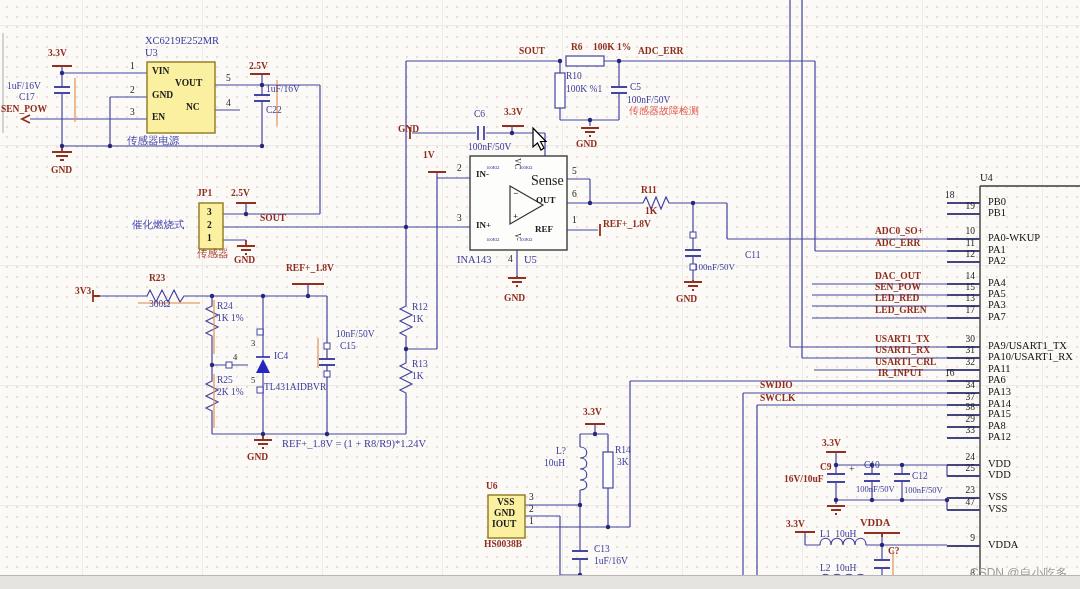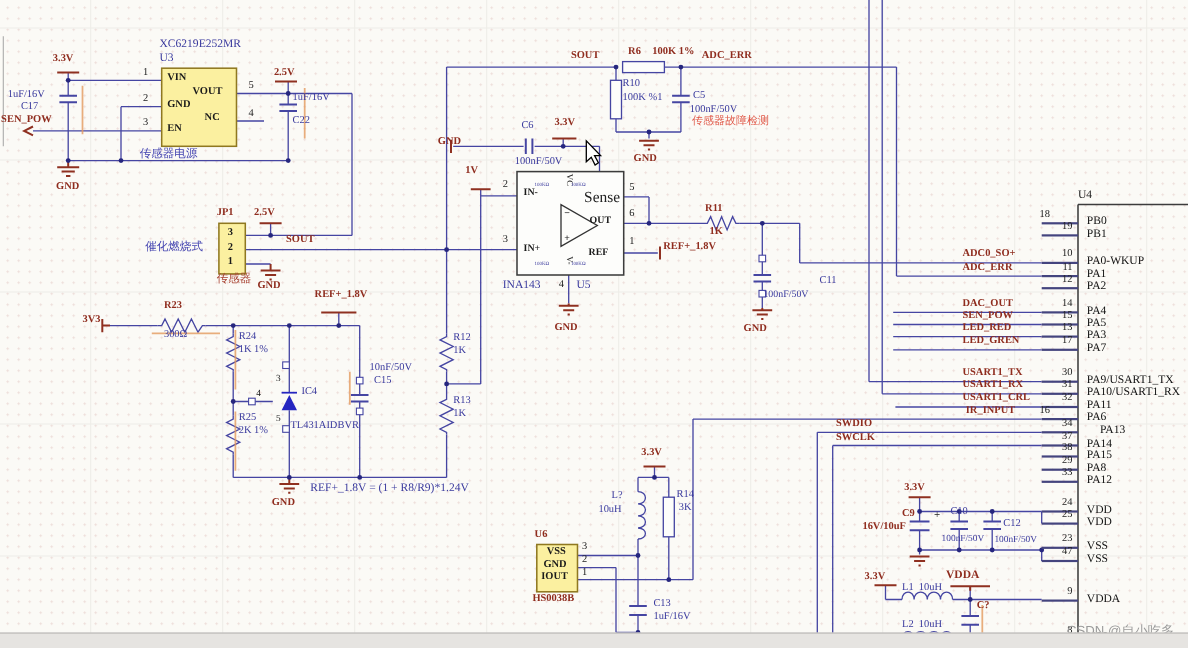--- a/index.html
+++ b/index.html
@@ -346,21 +346,21 @@
       <div class="stub" style="left: 947px; top: 369.4px;"></div>
       <div class="lb num" style="left: 945px; top: 358px; width: 30px; text-align: right;">32</div>
       <div class="lb pname" style="left: 988px; top: 364px;">PA11</div>
       <div class="lb net" style="left: 875px; top: 358px;">USART1_CRL</div>
       <div class="stub" style="left: 947px; top: 380.4px;"></div>
       <div class="lb num" style="left: 945px; top: 369px; width: 30px; text-align: left;">16</div>
       <div class="lb pname" style="left: 988px; top: 375px;">PA6</div>
       <div class="lb net" style="left: 878px; top: 369px;">IR_INPUT</div>
       <div class="stub" style="left: 947px; top: 392.4px;"></div>
       <div class="lb num" style="left: 945px; top: 381px; width: 30px; text-align: right;">34</div>
-      <div class="lb pname" style="left: 988px; top: 387px; margin-left: 12px;">PA13</div>
+      <div class="lb pname" style="left: 988px; top: 387px;">PA13</div>
       <div class="stub" style="left: 947px; top: 404.4px;"></div>
       <div class="lb num" style="left: 945px; top: 393px; width: 30px; text-align: right;">37</div>
       <div class="lb pname" style="left: 988px; top: 399px;">PA14</div>
       <div class="stub" style="left: 947px; top: 414.4px;"></div>
       <div class="lb num" style="left: 945px; top: 403px; width: 30px; text-align: right;">38</div>
       <div class="lb pname" style="left: 988px; top: 409px;">PA15</div>
       <div class="stub" style="left: 947px; top: 426.4px;"></div>
       <div class="lb num" style="left: 945px; top: 415px; width: 30px; text-align: right;">29</div>
       <div class="lb pname" style="left: 988px; top: 421px;">PA8</div>
       <div class="stub" style="left: 947px; top: 437.4px;"></div>

